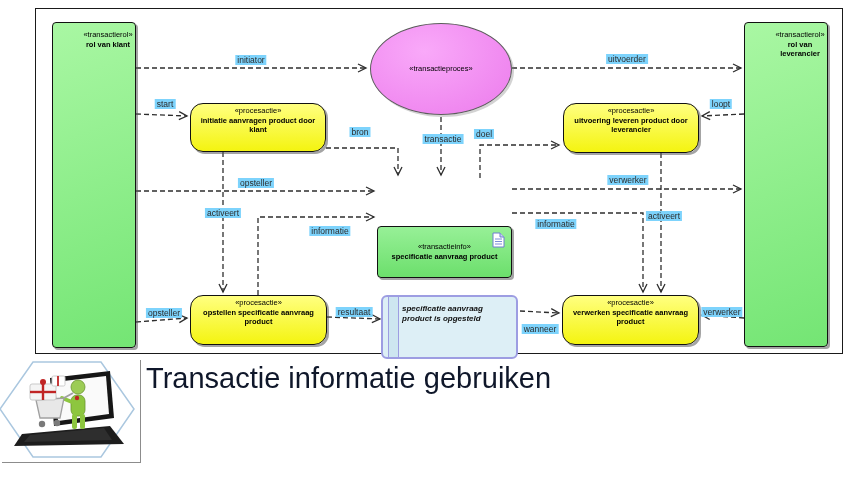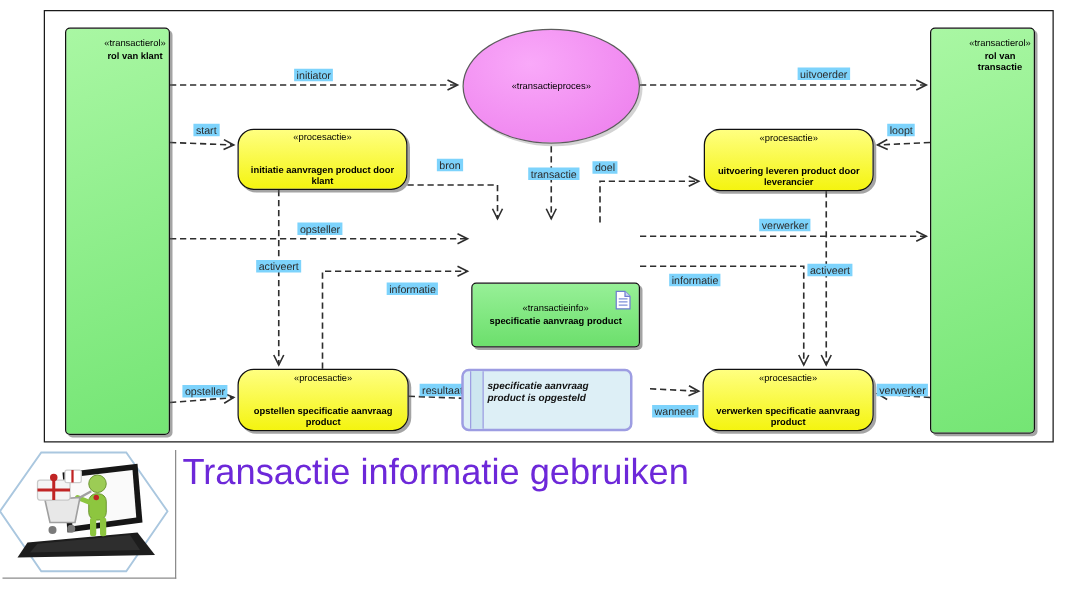--- a/index.html
+++ b/index.html
@@ -16,39 +16,39 @@
   
   .node{position:absolute;box-sizing:border-box;display:flex;flex-direction:column;
         align-items:center;text-align:center;z-index:4;padding-left:28px;}
   .stereo{font-size:7.5px;color:#000;line-height:1.3;}
   .nname{font-size:7.5px;font-weight:bold;color:#000;line-height:1.25;}
   .role{background:linear-gradient(160deg,var(--role-top),var(--role-bot));
         border:1.8px solid #111;border-radius:4px;box-shadow:2px 2px 0 rgba(90,90,90,.55);
         padding-top:7px;justify-content:flex-start;}
   .action{background:linear-gradient(180deg,var(--action-top),var(--action-bot));
         border:1.8px solid #111;border-radius:13px;box-shadow:2px 2px 0 rgba(90,90,90,.55);
-        justify-content:center;padding:2px 0;gap:16px;}
+        padding:2px 0;}
   .info{background:linear-gradient(180deg,var(--info-top),var(--info-bot));
         border:1.8px solid #111;border-radius:4px;box-shadow:2px 2px 0 rgba(90,90,90,.55);
         justify-content:center;padding:2px 4px;}
   .ellipse{background:radial-gradient(ellipse at 38% 30%,var(--proc-top),var(--proc-bot));
         border:1.6px solid #5c5c5c;border-radius:50%;justify-content:center;padding:0 3px;
         box-shadow:2px 2px 0 rgba(130,130,130,.35);}
   .event{background:var(--event-fill);border:2px solid var(--event-border);border-radius:6px;
         align-items:flex-start;text-align:left;padding:7px 4px 0 19px;}
   .event .nname{font-size:8px;font-style:italic;color:#101010;}
   .event-bars{position:absolute;left:5px;top:0;bottom:0;width:9px;
         border-left:1.5px solid var(--event-border);border-right:1.5px solid var(--event-border);
         background:#cde6f0;}
   .doc-icon{position:absolute;right:6px;top:5px;width:13px;height:16px;}
   
   #img-frame{position:absolute;left:2px;top:360px;width:138px;height:102px;
         border-right:1.5px solid #8c8c8c;border-bottom:1.5px solid #8c8c8c;z-index:1;}
   #badge{position:absolute;left:0;top:356px;z-index:2;}
-  #page-title{position:absolute;left:146px;top:362px;font-size:29px;color:#6d28d9;
+  #page-title{position:absolute;left:146px;top:362px;font-size:29px;color:#0f172a;
         font-weight:400;white-space:nowrap;z-index:2;text-align:right;}
 </style>
 </head>
 <body>
 
 <div id="canvas">
 
   <div id="frame"></div>
 
   <svg id="edges" xmlns="http://www.w3.org/2000/svg">
@@ -71,21 +71,21 @@
       <polyline points="661,153 661,292" class="edge" marker-end="url(#arrow)"></polyline>
       <polyline points="512,213 643,213 643,292" class="edge" marker-end="url(#arrow)"></polyline>
       <polyline points="136,322 187,318" class="edge" marker-end="url(#arrow)"></polyline>
       <polyline points="327,317 380,319" class="edge" marker-end="url(#arrow)"></polyline>
       <polyline points="520,311 559,313" class="edge" marker-end="url(#arrow)"></polyline>
       <polyline points="744,318 702,315" class="edge" marker-end="url(#arrow)"></polyline>
     </svg>
 
   <div id="stage">
       <div class="edge-label" style="left: 251px; top: 60px;">initiator</div>
-      <div class="edge-label" style="left: 627px; top: 59px; margin-left: 32px;">uitvoerder</div>
+      <div class="edge-label" style="left: 627px; top: 59px;">uitvoerder</div>
       <div class="edge-label" style="left: 165px; top: 104px;">start</div>
       <div class="edge-label" style="left: 721px; top: 104px;">loopt</div>
       <div class="edge-label" style="left: 360px; top: 132px;">bron</div>
       <div class="edge-label" style="left: 443px; top: 139px;">transactie</div>
       <div class="edge-label" style="left: 484px; top: 134px;">doel</div>
       <div class="edge-label" style="left: 256px; top: 183px;">opsteller</div>
       <div class="edge-label" style="left: 223px; top: 213px;">activeert</div>
       <div class="edge-label" style="left: 330px; top: 231px;">informatie</div>
       <div class="edge-label" style="left: 628px; top: 180px;">verwerker</div>
       <div class="edge-label" style="left: 664px; top: 216px;">activeert</div>
@@ -93,21 +93,21 @@
       <div class="edge-label" style="left: 164px; top: 313px;">opsteller</div>
       <div class="edge-label" style="left: 354px; top: 312px;">resultaat</div>
       <div class="edge-label" style="left: 540px; top: 307px; margin-top: 22px;">wanneer</div>
       <div class="edge-label" style="left: 722px; top: 312px;">verwerker</div>
       <div class="node role" style="left: 52px; top: 22px; width: 84px; height: 326px;">
         <div class="stereo">«transactierol»</div>
         <div class="nname">rol van klant</div>
       </div>
       <div class="node role" style="left: 744px; top: 22px; width: 84px; height: 325px;">
         <div class="stereo">«transactierol»</div>
-        <div class="nname">rol van transactie</div>
+        <div class="nname">rol van leverancier</div>
       </div>
       <div class="node ellipse" style="left: 370px; top: 23px; width: 142px; height: 92px;">
         <div class="stereo">«transactieproces»</div>
       </div>
       <div class="node action" style="left: 190px; top: 103px; width: 136px; height: 49px;">
         <div class="stereo">«procesactie»</div>
         <div class="nname">initiatie aanvragen product door klant</div>
       </div>
       <div class="node action" style="left: 563px; top: 103px; width: 136px; height: 50px;">
         <div class="stereo">«procesactie»</div>
@@ -121,21 +121,21 @@
             <path d="M8,1 L8,5 L12,5" fill="#c9d4f2" stroke="#6f7fd0" stroke-width="1"></path>
             <line x1="3" y1="7" x2="10" y2="7" stroke="#7c8fd8" stroke-width="1"></line>
             <line x1="3" y1="9.5" x2="10" y2="9.5" stroke="#7c8fd8" stroke-width="1"></line>
             <line x1="3" y1="12" x2="10" y2="12" stroke="#7c8fd8" stroke-width="1"></line>
           </svg></div>
       </div>
       <div class="node action" style="left: 190px; top: 295px; width: 137px; height: 50px;">
         <div class="stereo">«procesactie»</div>
         <div class="nname">opstellen specificatie aanvraag product</div>
       </div>
-      <div class="node event" style="left: 369px; top: 295px; width: 137px; height: 50px;">
+      <div class="node event" style="left: 381px; top: 295px; width: 137px; height: 64px;">
         <div class="event-bars"></div>
         <div class="nname">specificatie aanvraag product is opgesteld</div>
       </div>
       <div class="node action" style="left: 562px; top: 295px; width: 137px; height: 50px;">
         <div class="stereo">«procesactie»</div>
         <div class="nname">verwerken specificatie aanvraag product</div>
       </div>
     </div>
 
   <div id="img-frame"></div>

